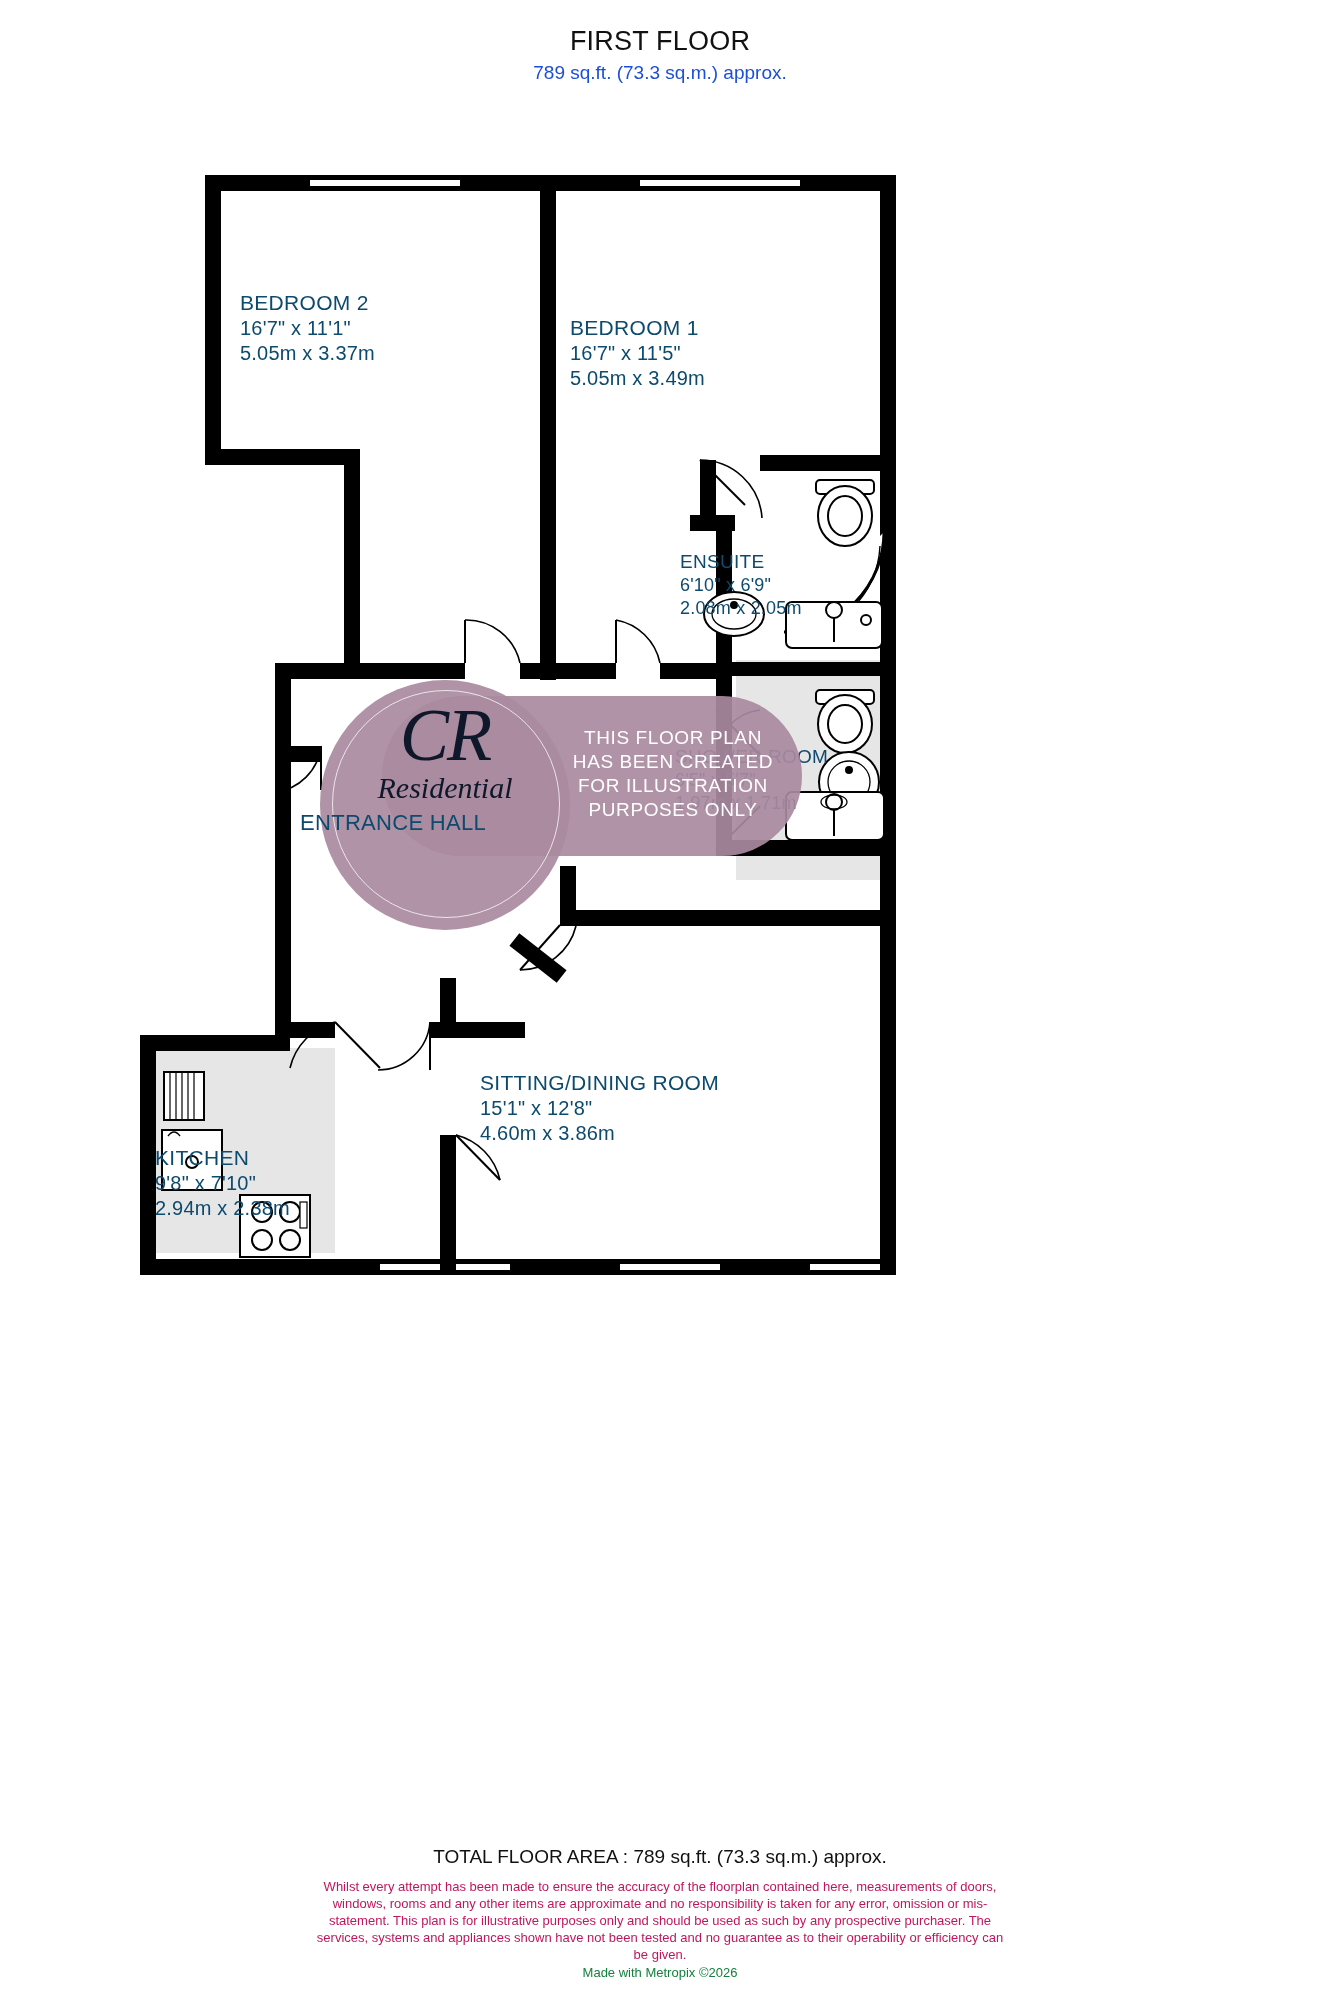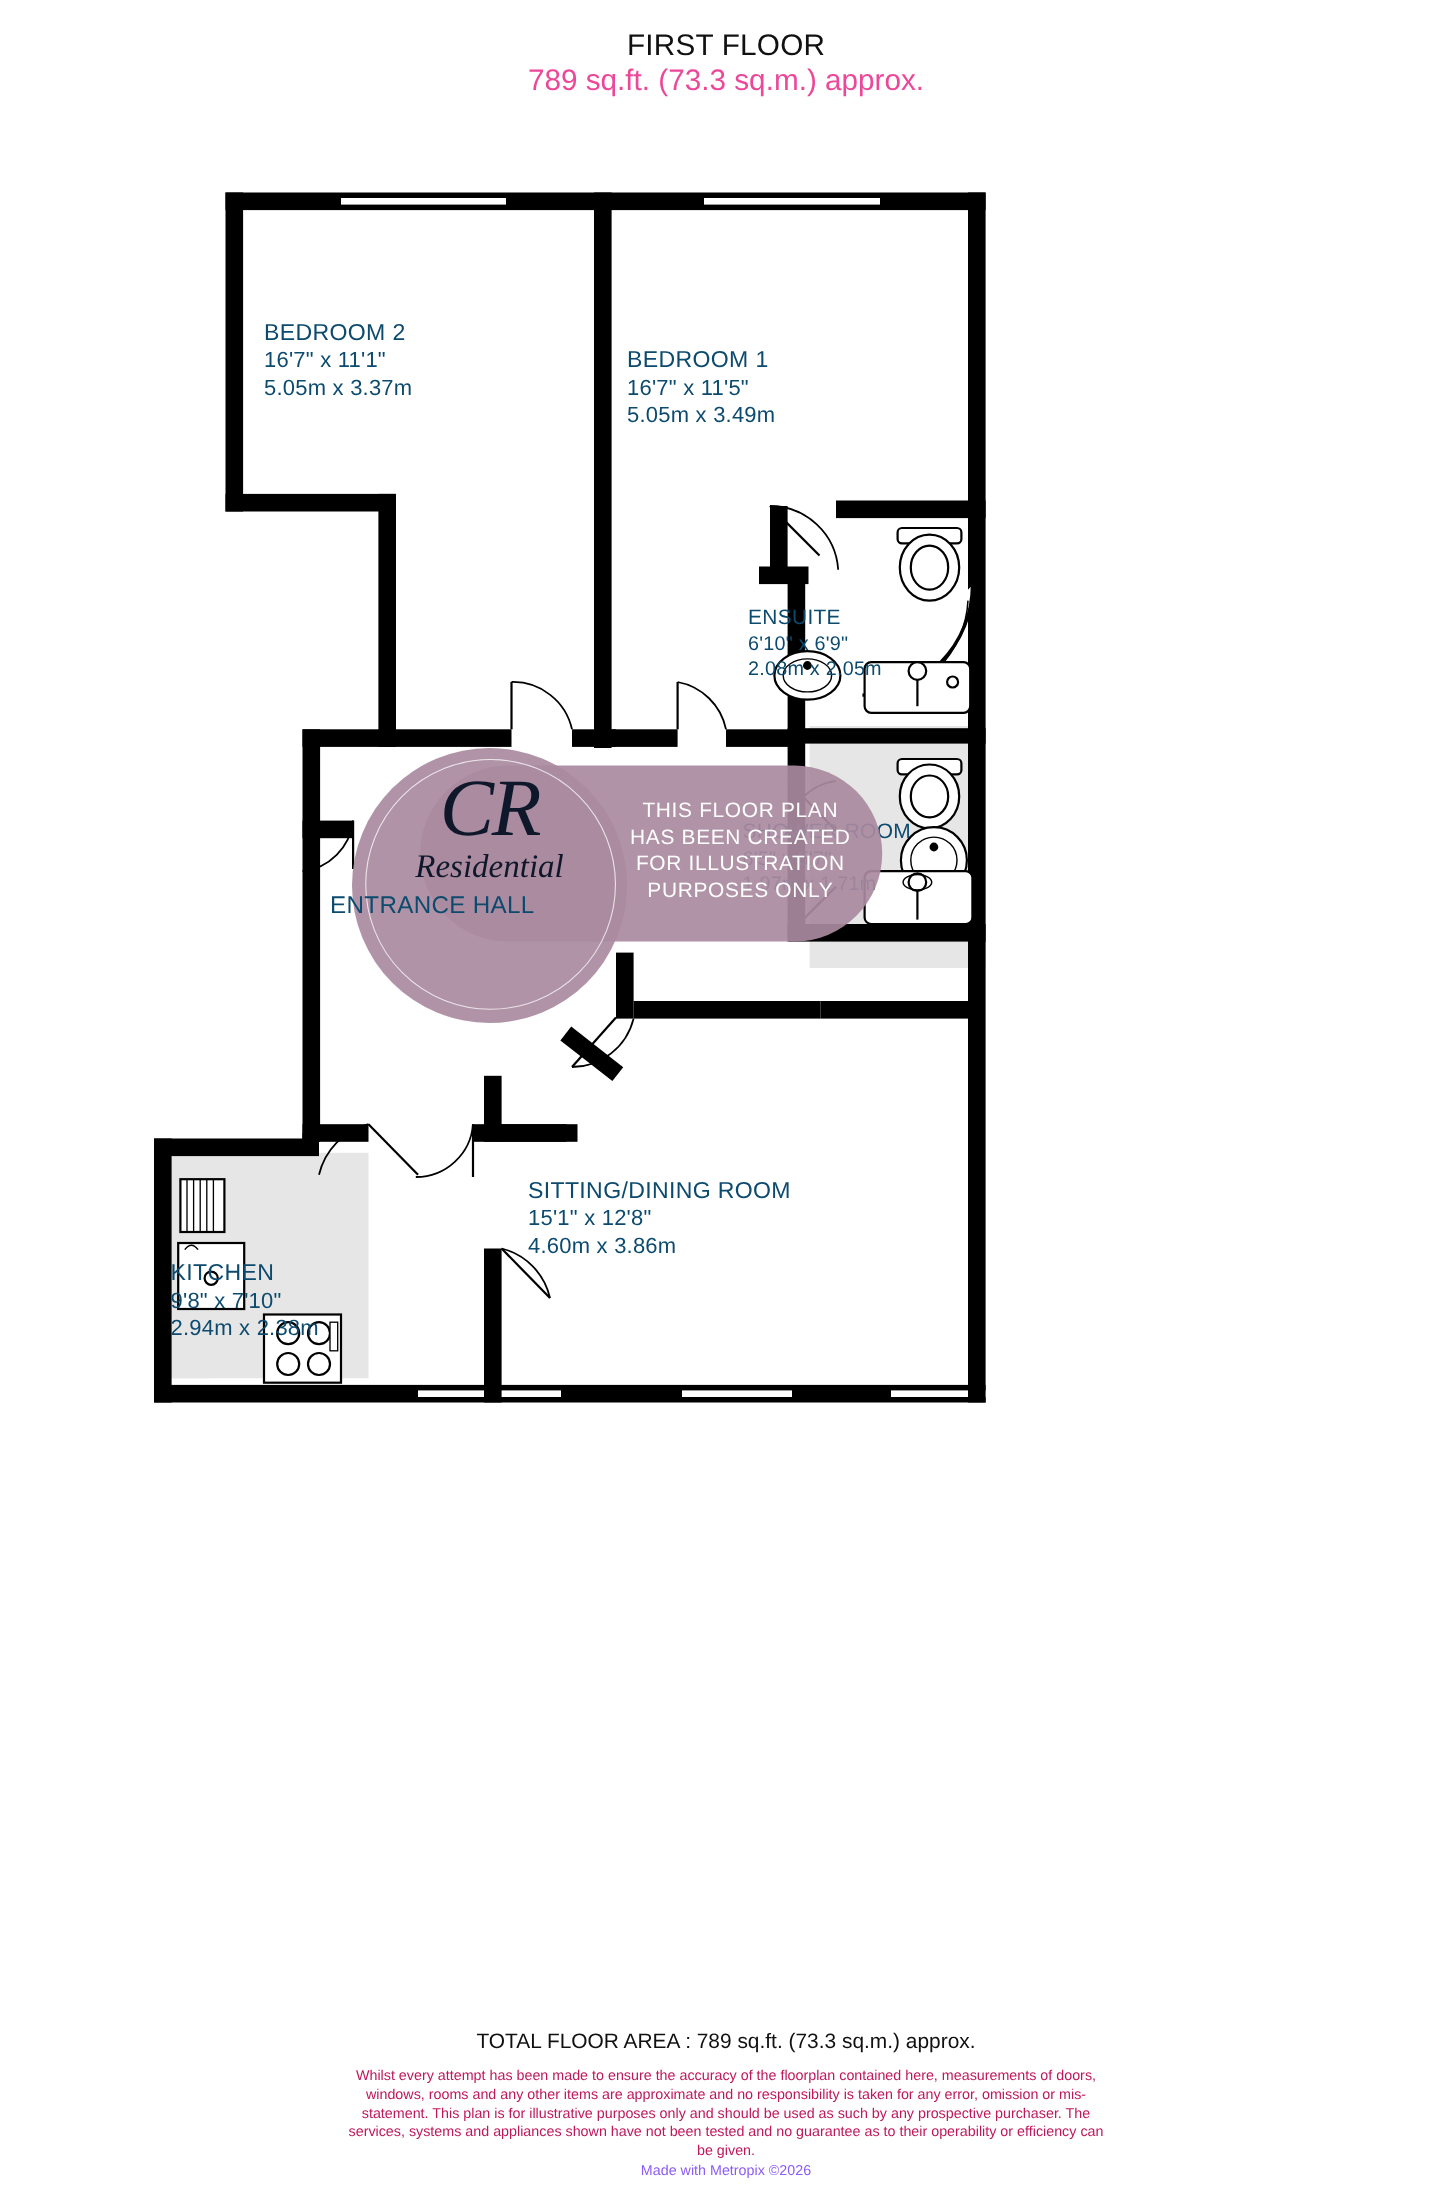--- a/index.html
+++ b/index.html
@@ -21,22 +21,22 @@
     top: 24px; left: 0; width: 100%;
     text-align: center;
   }
   #header .line1 {
     font-size: 27px;
     color: #111;
     letter-spacing: 0.2px;
     line-height: 34px;
   }
   #header .line2 {
-    font-size: 27px;
-    color: #ec4899;
+    font-size: 19px;
+    color: #1d4ed8;
     line-height: 30px;
   }
   
   #plan {
     position: absolute;
     left: 0; top: 150px;
     width: 1320px;
     height: 1200px;
   }
   #plan svg { display: block; }
@@ -143,21 +143,21 @@
   }
   #footer .disc {
     font-size: 13px;
     color: #be185d;
     line-height: 17px;
     width: 690px;
     margin: 0 auto;
   }
   #footer .made {
     font-size: 13px;
-    color: #8b5cf6;
+    color: #15803d;
     line-height: 18px;
     margin-top: 1px;
   }
 </style>
 </head>
 <body>
 
 <div id="page">
 
   <div id="header">

